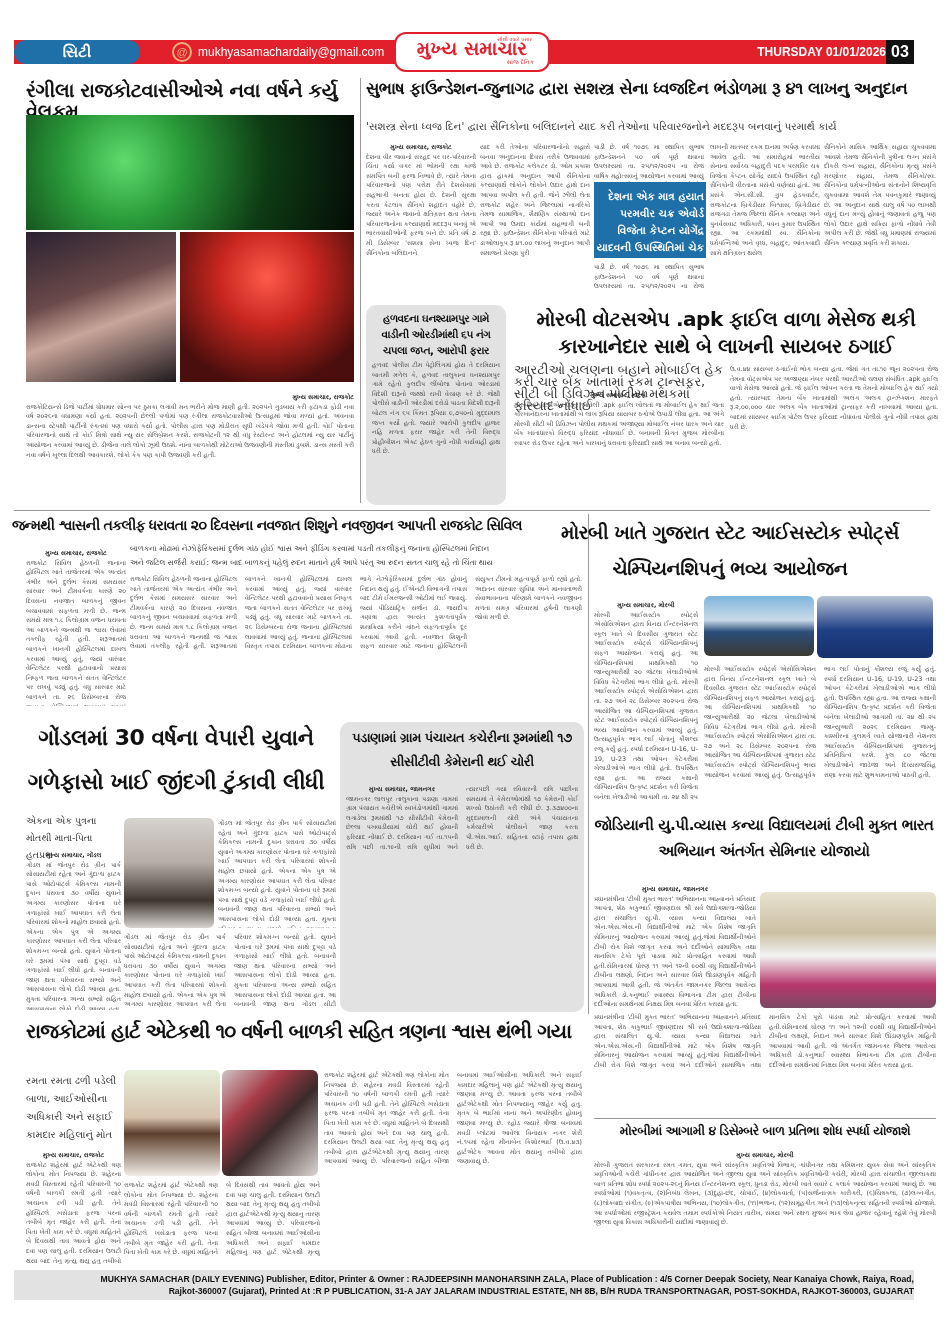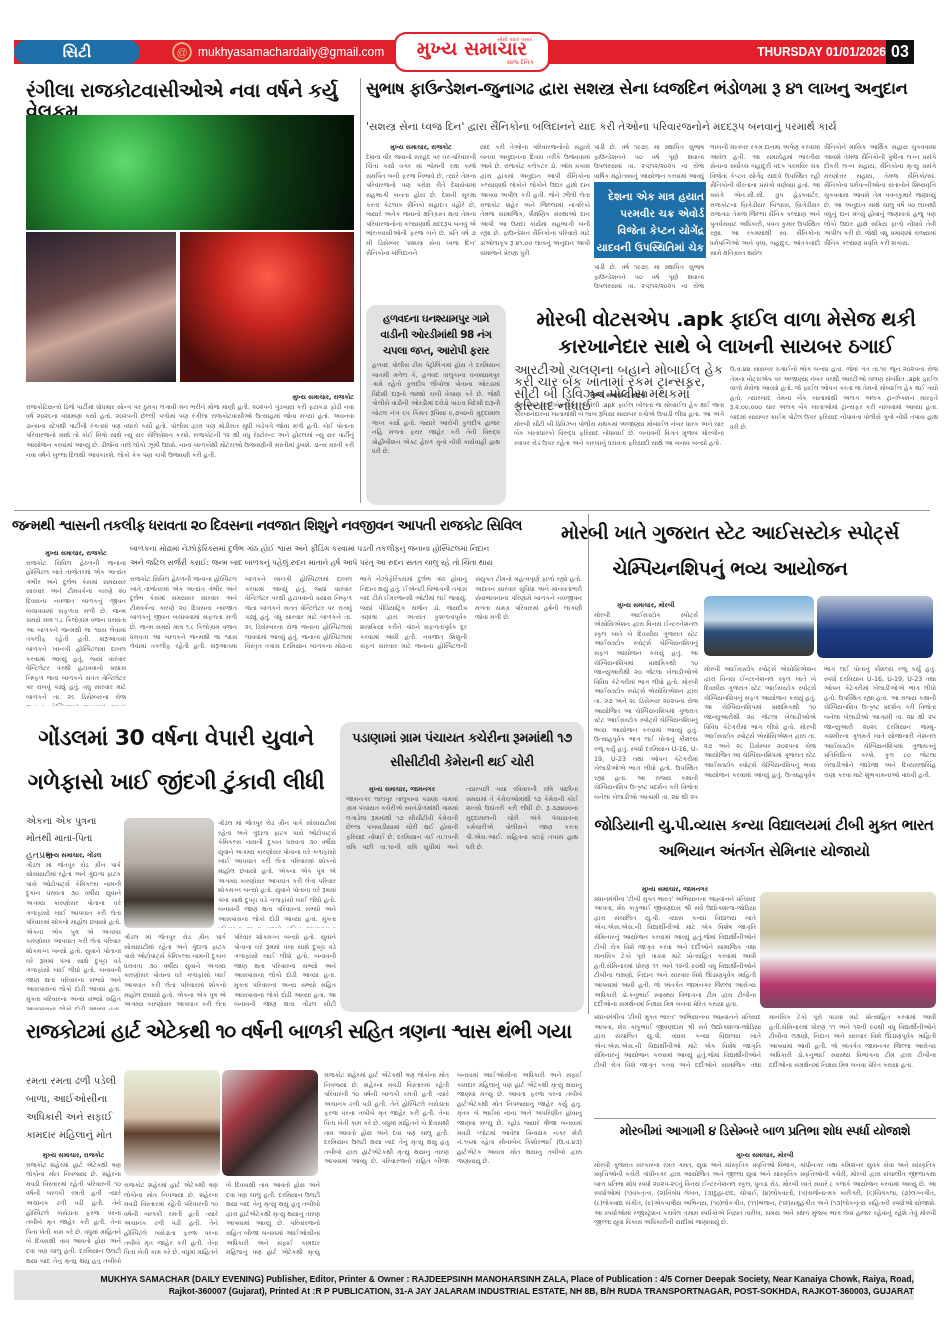--- a/index.html
+++ b/index.html
@@ -88,21 +88,21 @@
   <span>પાડી છે. વર્ષ ૧૯૭૬ મા સ્થાપિત સુભાષ ફાઉન્ડેશનને ૫૦ વર્ષ પૂર્ણ થવાના ઉપલક્ષ્યમાં તા. ૨૫/૧૨/૨૦૨૫ ના રોજ વાર્ષિક મહોત્સવનું આયોજન કરવામાં આવ્યું હતું. આ પ્રસંગે સુભાષ ફાઉન્ડેશનના ચેરમેન શ્રી જવાહર ચાવડા દ્વારા સશસ્ત્ર સેના ધ્વજદિન ભંડોળમા રૂ ૪૧.૦૦</span>
 </div>
 <div class="col-text" style="left:710px;top:142px;width:110px;height:148px;">
   <span>લાખની માતબર રકમ દાનમા અર્પણ કરવામા આવેલ હતી. આ સમારોહમાં ભારતીય સેનાના સર્વોચ્ચ બહાદુરી પદક પરમવિર ચક્ર વિજેતા કેપ્ટન યોગેંદ્ર યાદવે ઉપસ્થિત રહી સૈનિકોની વીરતાના પ્રસંગો વર્ણવ્યા હતાં. આ પ્રસંગે એન.સી.સી. ગ્રુપ હેડકવાર્ટર, રાજકોટના બ્રિગેડીયર બિશ્વાસ, બ્રિગેડીયર રાજગઢા તેમજ જિલ્લા સૈનિક કલ્યાણ અને પુનર્વસવાટ અધિકારી, પવન કુમાર ઉપસ્થિત રહ્યા. આ રકમમાંથી સ્વ. સૈનિકોના ધર્મપત્નિઓ અને વૃધ્ધ, બહાદુર, આંતકવાદી સામે ક્ષતિગ્રસ્ત થયેલ</span>
 </div>
 <div class="col-text" style="left:824px;top:142px;width:112px;height:148px;">
   <span>સૈનિકોને માસિક આર્થિક સહાય ચુકવવામા આવશે તેમજ સૈનિકોની પુત્રીના લગ્ન પ્રસંગે દીકરી લગ્ન સહાય, સૈનિકોના મૃત્યુ પ્રસંગે મરણોત્તર સહાય, તેમજ સૈનિકો/સ્વ. સૈનિકોના ધર્મપત્નીઓના સંતાનોને શિષ્યવૃત્તિ ચુકવવામા આવશે તેમ પવનકુમારે જણાવ્યું છે. આ અનુદાન સાથે ચાલુ વર્ષે ૫૦ લાખથી વધુનું દાન મળ્યું હોવાનું જણાવતાં હજુ પણ લોકો ઉદાર હાથે સક્રિય ફાળો નોંધાવે તેવી અપીલ કરી છે. જેથી વધુ પ્રમાણમાં રાજ્યમાં સૈનિક કલ્યાણ પ્રવૃત્તિ કરી શકાય.</span>
 </div>
 
 <div class="gray-box" style="left:366px;top:305px;width:140px;height:200px;"></div>
-<div class="headline" style="left:372px;top:310px;width:128px;font-size:10.5px;line-height:16px;text-align:center;">હળવદના ઘનશ્યામપુર ગામે વાડીની ઓરડીમાંથી 98 નંગ ચપલા જપ્ત, આરોપી ફરાર</div>
+<div class="headline" style="left:372px;top:310px;width:128px;font-size:10.5px;line-height:16px;text-align:center;">હળવદના ઘનશ્યામપુર ગામે વાડીની ઓરડીમાંથી ૬૫ નંગ ચપલા જપ્ત, આરોપી ફરાર</div>
 <div class="col-text" style="left:372px;top:360px;width:128px;height:140px;">
   <span>હળવદ પોલીસ ટીમ પેટ્રોલિંગમાં હોય તે દરમિયાન બાતમી મળેલ કે, હળવદ તાલુકાના ઘનશ્યામપુર ગામે રહેતો કુલદીપ લીંબોલા પોતાના ઓરડામાં વિદેશી દારૂનો જથ્થો રાખી વેચાણ કરે છે. જેથી પોલીસે વાડીની ઓરડીમાં દરોડો પાડતા વિદેશી દારૂની બોટલ નંગ ૬૫ કિંમત રૂપિયા ૯,૭૫૦નો મુદ્દામાલ જપ્ત કર્યો હતો. જ્યારે આરોપી કુલદીપ હાજર નહિ મળતા ફરાર જાહેર કરી તેની વિરુદ્ધ પ્રોહીબીશન એક્ટ હેઠળ ગુનો નોંધી કાર્યવાહી હાથ ધરી છે.</span>
 </div>
 
 <div class="headline" style="left:514px;top:306px;width:424px;font-size:20px;line-height:27px;text-align:center;">મોરબી વોટસએપ .apk ફાઈલ વાળા મેસેજ થકી કારખાનેદાર સાથે બે લાખની સાયબર ઠગાઈ</div>
 <div class="deck" style="left:514px;top:364px;width:210px;font-size:13px;line-height:12px;">આરટીઓ ચલણના બહાને મોબાઈલ હેક કરી ચાર બેંક ખાતામાં રકમ ટ્રાન્સફર, સીટી બી ડિવિઝન પોલીસ મથકમાં ફરિયાદ નોંધાઈ</div>
 <div class="col-text" style="left:514px;top:390px;width:210px;height:112px;">
   <span class="dateline">મુખ્ય સમાચાર, મોરબી</span>
   <span>મોરબીમાં વોટસએપ ઉપર આવેલી .apk ફાઈલ ખોલતાં જ મોબાઈલ હેક થઈ જતા કારખાનેદારના ખાતામાંથી બે લાખ રૂપિયા સાયબર ઠગોએ ઉપાડી લીધા હતા. આ અંગે મોરબી સીટી બી ડિવિઝન પોલીસ મથકમાં અજાણ્યા મોબાઈલ નંબર ધારક અને ચાર બેંક ખાતાધારકો વિરુદ્ધ ફરિયાદ નોંધાવાઈ છે. બનાવની વિગત મુજબ મોરબીના રવાપર રોડ ઉપર રહેતા અને કારખાનું ધરાવતા ફરિયાદી સાથે આ બનાવ બન્યો હતો.</span>
 </div>

